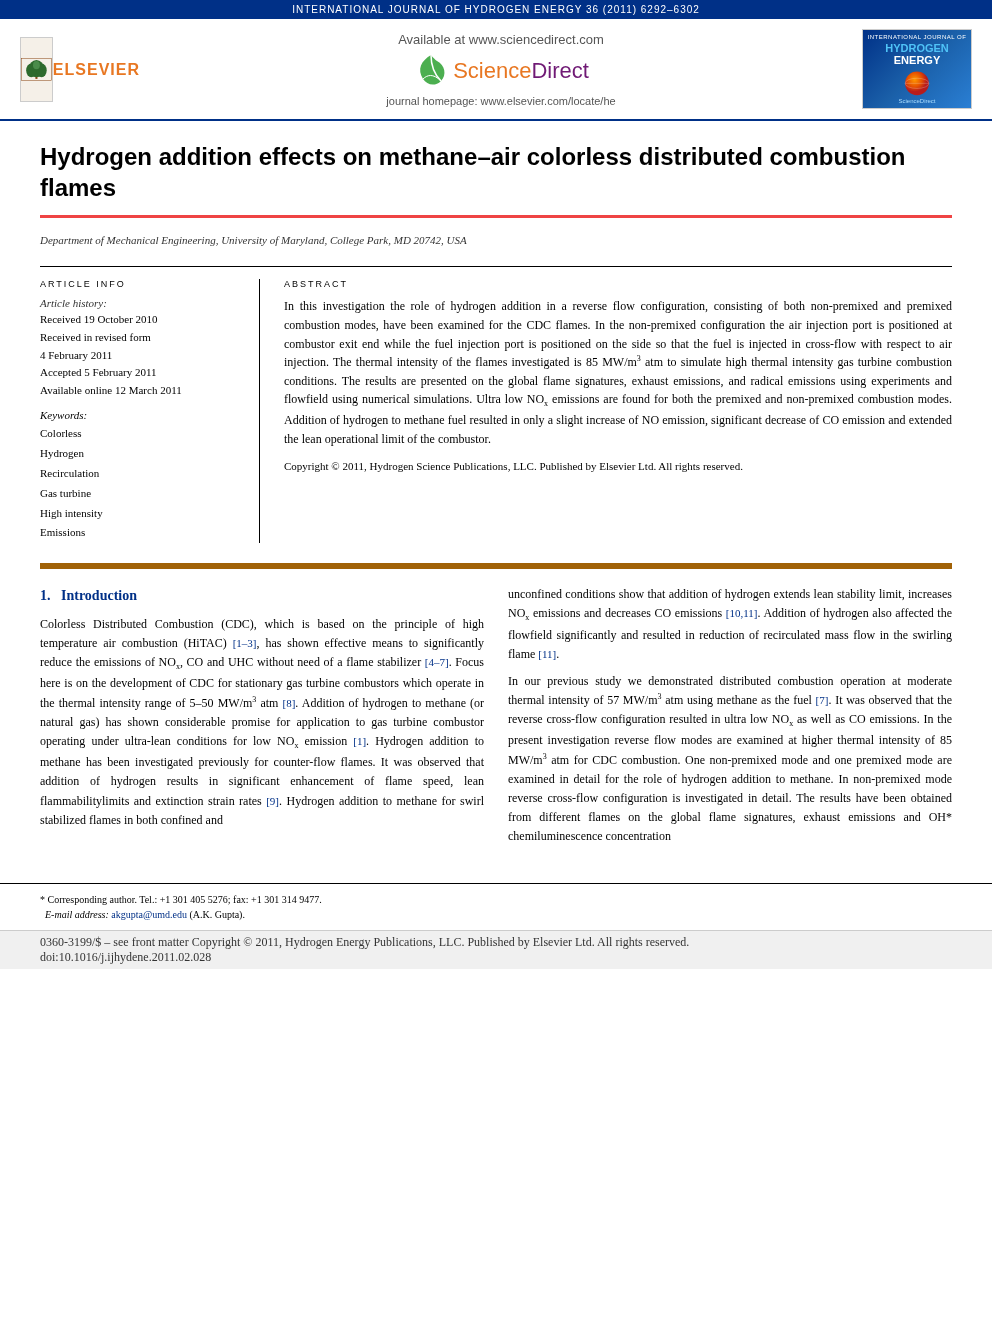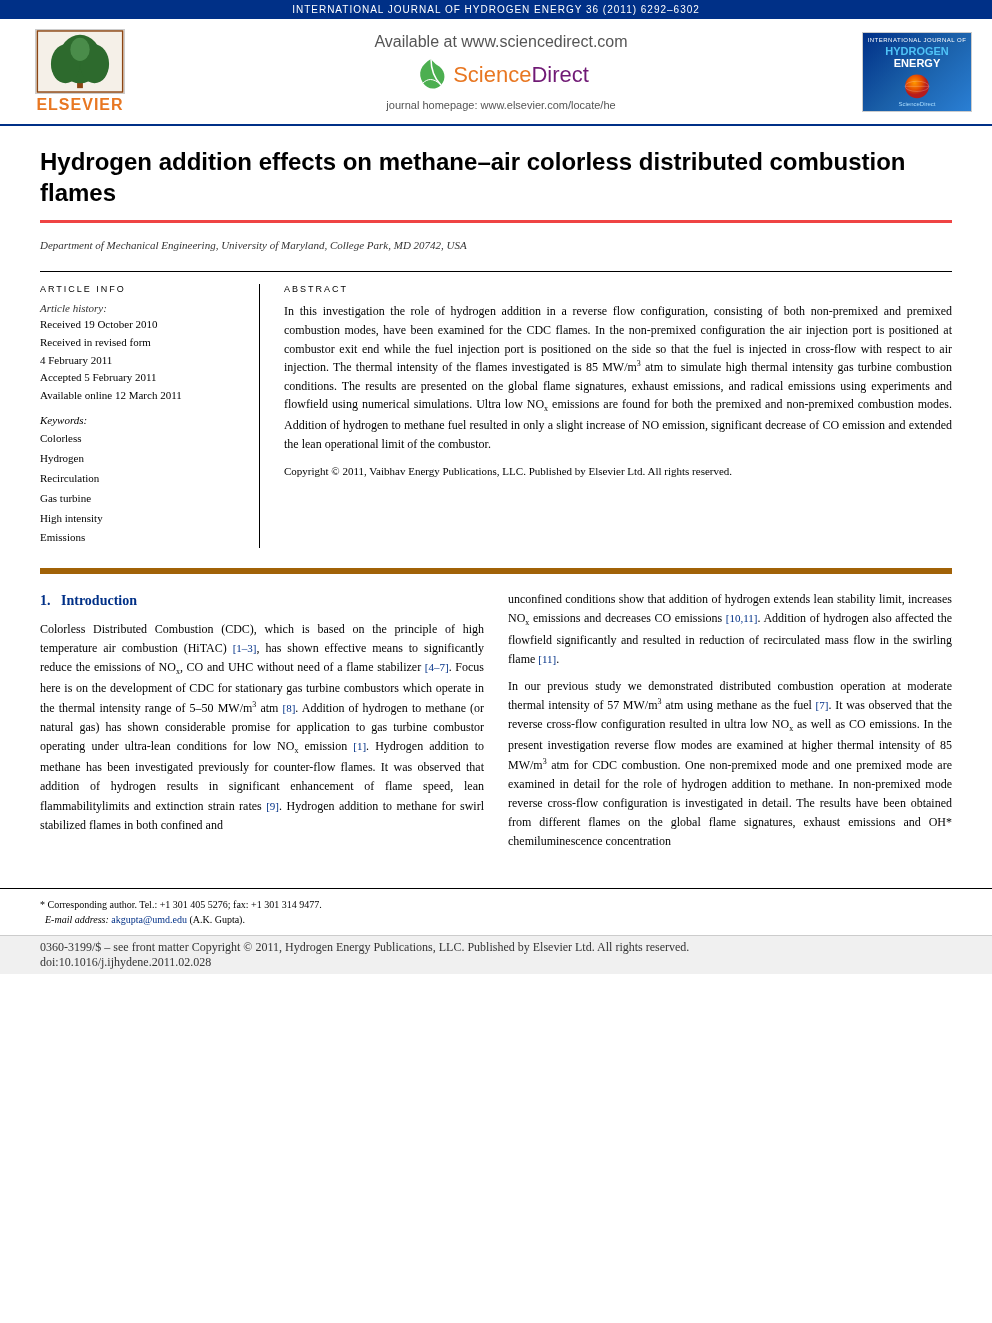--- a/index.html
+++ b/index.html
@@ -28,21 +28,21 @@
     .logo-bar {
       display: flex;
       align-items: center;
       justify-content: space-between;
       padding: 10px 20px;
       border-bottom: 2px solid #003087;
     }
 
     .elsevier-logo {
       display: flex;
-      flex-direction: column;
+      flex-direction: row;
       align-items: center;
       width: 120px;
       text-align: right;
     }
 
     .elsevier-tree {
       width: 90px;
       height: 65px;
       border: 1px solid #ccc;
       background: #f5f0e8;
@@ -67,21 +67,21 @@
       letter-spacing: 1px;
       margin-top: 2px;
     }
 
     .science-direct-center {
       text-align: center;
       flex: 1;
     }
 
     .science-direct-center .available {
-      font-size: 16px;
+      font-size: 13px;
       color: #555;
       font-family: Arial, sans-serif;
       margin-bottom: 6px;
     }
 
     .sd-logo {
       display: flex;
       align-items: center;
       justify-content: center;
       gap: 4px;
@@ -418,21 +418,21 @@
       </ul>
     </div>
 
     <div class="abstract-col">
       <div class="section-label">ABSTRACT</div>
 
       <p class="abstract-text">
         In this investigation the role of hydrogen addition in a reverse flow configuration, consisting of both non-premixed and premixed combustion modes, have been examined for the CDC flames. In the non-premixed configuration the air injection port is positioned at combustor exit end while the fuel injection port is positioned on the side so that the fuel is injected in cross-flow with respect to air injection. The thermal intensity of the flames investigated is 85 MW/m<sup>3</sup> atm to simulate high thermal intensity gas turbine combustion conditions. The results are presented on the global flame signatures, exhaust emissions, and radical emissions using experiments and flowfield using numerical simulations. Ultra low NO<sub>x</sub> emissions are found for both the premixed and non-premixed combustion modes. Addition of hydrogen to methane fuel resulted in only a slight increase of NO emission, significant decrease of CO emission and extended the lean operational limit of the combustor.
       </p>
       <p class="copyright-text">
-        <span>Copyright © 2011, Vaibhav Energy Publications, LLC. Published by Elsevier Ltd. All rights reserved.</span>
+        <span>Copyright © 2011, Hydrogen Science Publications, LLC. Published by Elsevier Ltd. All rights reserved.</span>
       </p>
     </div>
   </div>
 
   <div class="body-content">
     <div class="two-col-body">
 
       <div class="body-col">
         <div class="section-heading">
           <span>1.</span>

